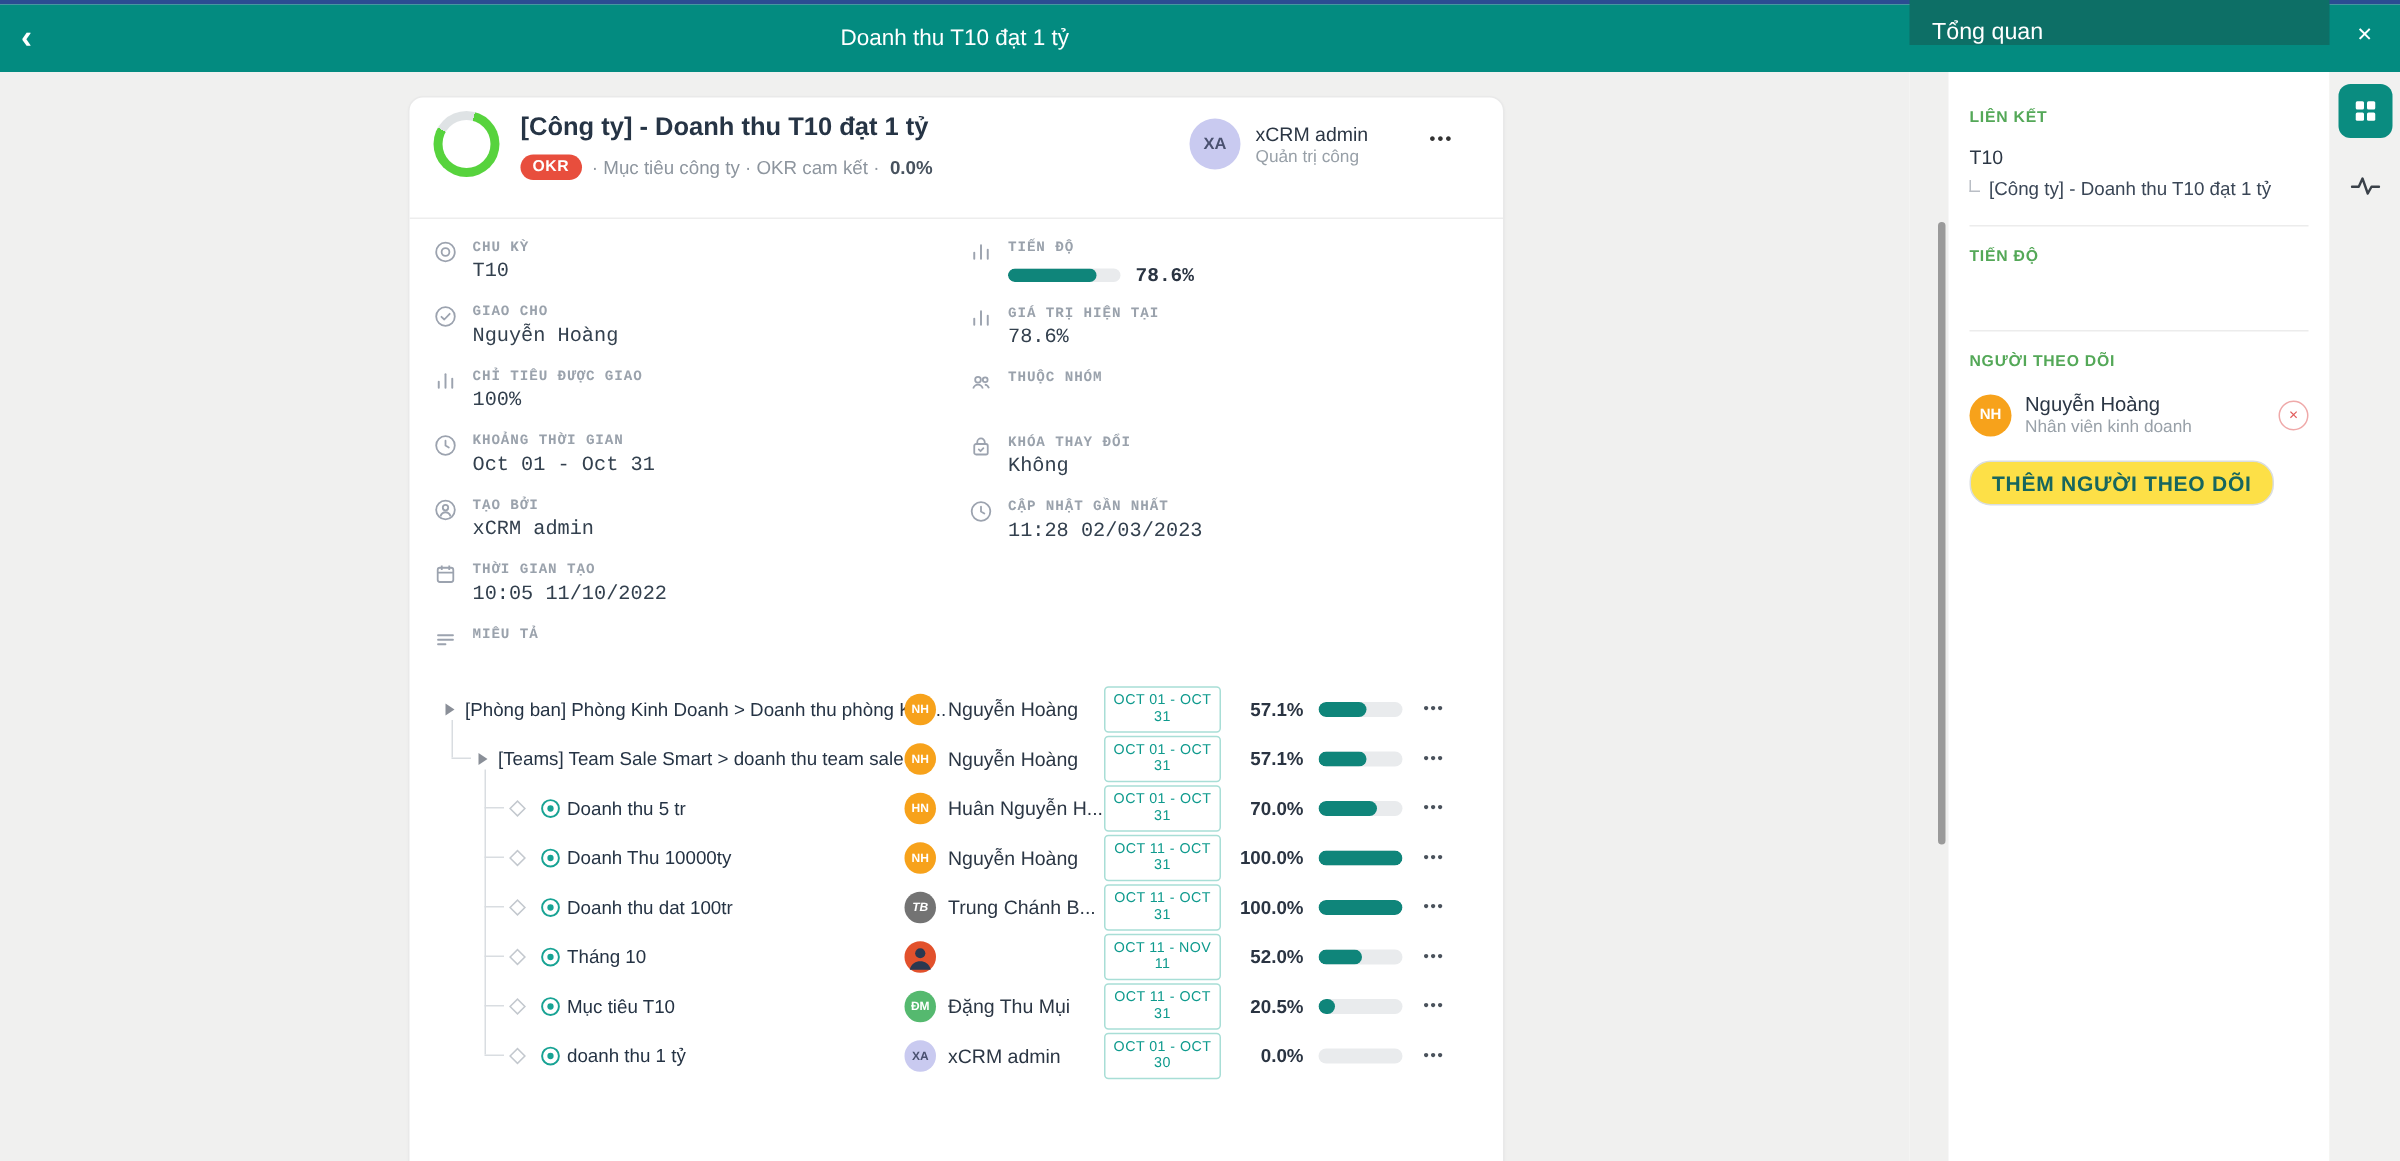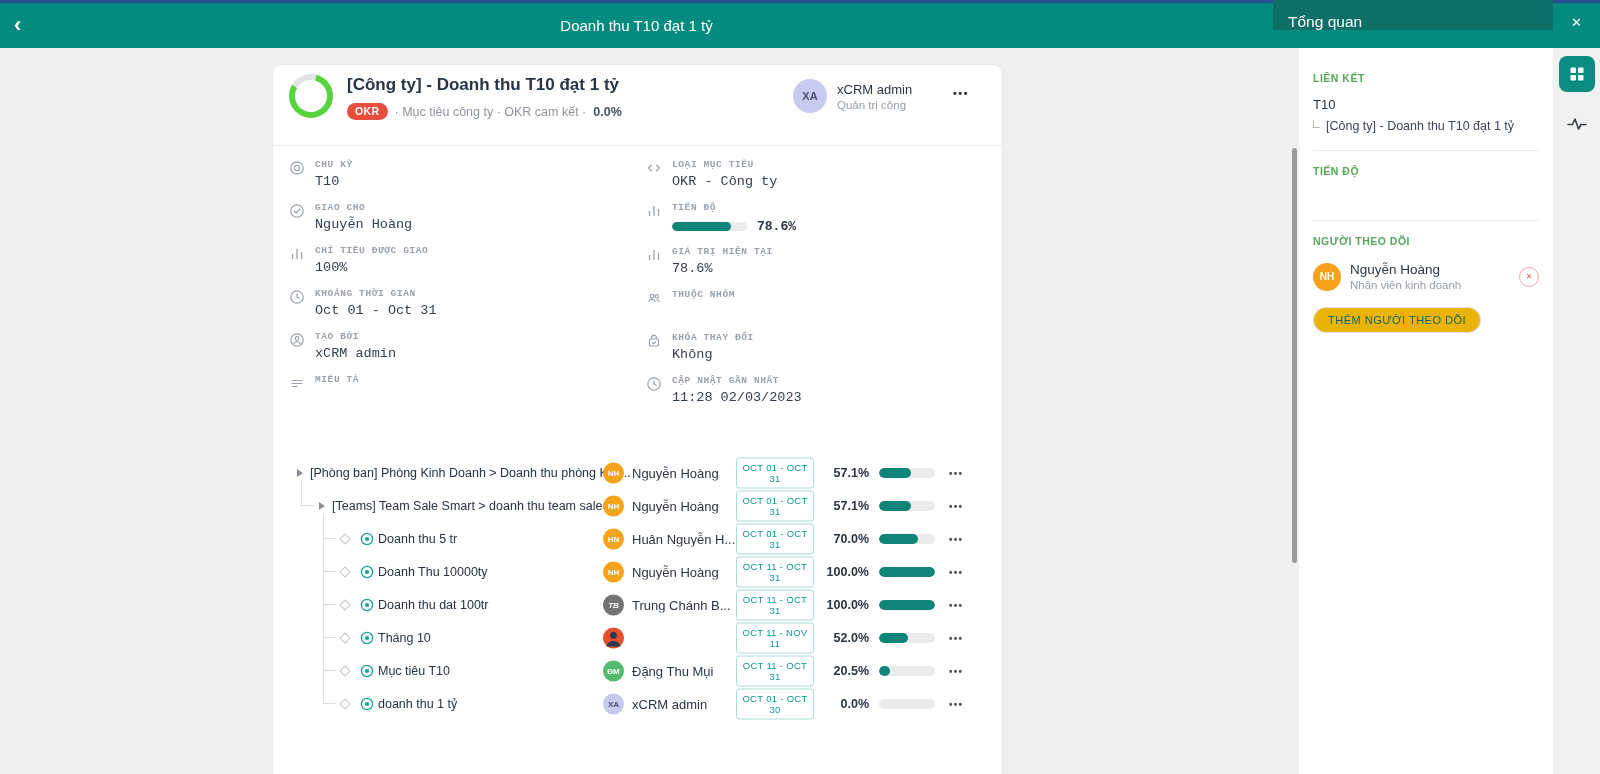--- a/index.html
+++ b/index.html
@@ -75,21 +75,21 @@
   .cycle-name { margin-top:13px; font-size:13px; color:#2B3644; cursor:pointer; }
   .link-row { margin-top:7px; display:flex; align-items:flex-start; gap:6px; }
   .l-shape { flex:none; width:7px; height:8px; border-left:1px solid #B9BEC5; border-bottom:1px solid #B9BEC5; margin-top:1px; }
   .link-text { font-size:12.5px; color:#3A4656; cursor:pointer; }
   .divider { border-top:1px solid #ECECEC; margin:17px 0 14px; }
   .follower { margin-top:15px; display:flex; align-items:center; gap:9px; }
   .follower .avatar { width:28px; height:28px; background:#F7A21B; font-size:10px; }
   .fol-name { font-size:13.5px; color:#2B3644; }
   .fol-role { font-size:11.5px; color:#98A0A8; margin-top:2px; }
   .fol-remove { margin-left:auto; width:20px; height:20px; border:1px solid #EFA9A9; border-radius:50%; color:#E15B5B; font-size:8px; display:flex; align-items:center; justify-content:center; cursor:pointer; }
-  .add-follower { display:inline-block; margin-top:16px; border:1px solid #D9DDE1; border-radius:14px; padding:6px 14px; font-size:11px; font-weight:400; letter-spacing:.5px; color:#17665E; background:#eab308; cursor:pointer; }
+  .add-follower { display:inline-block; margin-top:16px; border:1px solid #D9DDE1; border-radius:14px; padding:6px 14px; font-size:14px; font-weight:700; letter-spacing:.5px; color:#17665E; background:#fde047; cursor:pointer; }
 
   
   .tool-strip { position:absolute; left:1553px; top:48px; width:47px; height:726px; background:#F1F1F0; }
   .grid-btn { margin:8px auto 0; width:36px; height:36px; background:#0A8C80; border-radius:8px; display:flex; align-items:center; justify-content:center; cursor:pointer; }
   .pulse-btn { margin:24px auto 0; width:24px; display:flex; justify-content:center; cursor:pointer; }
 </style>
 </head>
 <body>
 
 <div class="screen">
@@ -173,40 +173,41 @@
               <circle cx="8" cy="8" r="6.2"></circle>
               <circle cx="8" cy="6.4" r="1.8"></circle>
               <path d="M4.6 12.2c.7-1.8 2-2.7 3.4-2.7s2.7.9 3.4 2.7"></path>
             </svg>
           <span>
               <div class="dlabel">TẠO BỞI</div>
               <div class="dvalue">xCRM admin</div>
             </span>
         </div>
         <div class="ditem">
+          <svg width="16" height="16" viewBox="0 0 16 16" fill="none" stroke="#9CA3AF" stroke-width="1.2">
+              <rect x="2.8" y="3.5" width="10.4" height="9.5" rx="1.5"></rect>
+              <path d="M5.5 2v3M10.5 2v3M2.8 6.8h10.4"></path>
+            </svg>
+          <span>
+              <div class="dlabel">THỜI GIAN TẠO</div>
+              <div class="dvalue">10:05 11/10/2022</div>
+            </span>
+        </div>
+        <div class="ditem">
           <svg width="16" height="16" viewBox="0 0 16 16" fill="none" stroke="#9CA3AF" stroke-width="1.2" stroke-linecap="round">
               <path d="M3 5.5h10M3 8.5h10M3 11.5h5"></path>
             </svg>
           <span>
               <div class="dlabel">MIÊU TẢ</div>
               <div class="dvalue"></div>
             </span>
         </div>
       </div>
 
       <div class="dcol right">
-        <div class="ditem">
-          <svg width="16" height="16" viewBox="0 0 16 16" fill="none" stroke="#9CA3AF" stroke-width="1.2" stroke-linecap="round" stroke-linejoin="round">
-              <path d="M5.5 5 2.5 8l3 3M10.5 5l3 3-3 3"></path>
-            </svg>
-          <span>
-              <div class="dlabel">LOẠI MỤC TIÊU</div>
-              <div class="dvalue">OKR - Công ty</div>
-            </span>
-        </div>
         <div class="ditem">
           <svg width="16" height="16" viewBox="0 0 16 16" fill="none" stroke="#9CA3AF" stroke-width="1.3" stroke-linecap="round">
               <path d="M3.5 12.5V8.5"></path>
               <path d="M8 12.5V3.5"></path>
               <path d="M12.5 12.5V6.5"></path>
             </svg>
           <span>
             <div class="dlabel">TIẾN ĐỘ</div>
             <div class="bar-lg-wrap">
               <span class="bar-lg">

